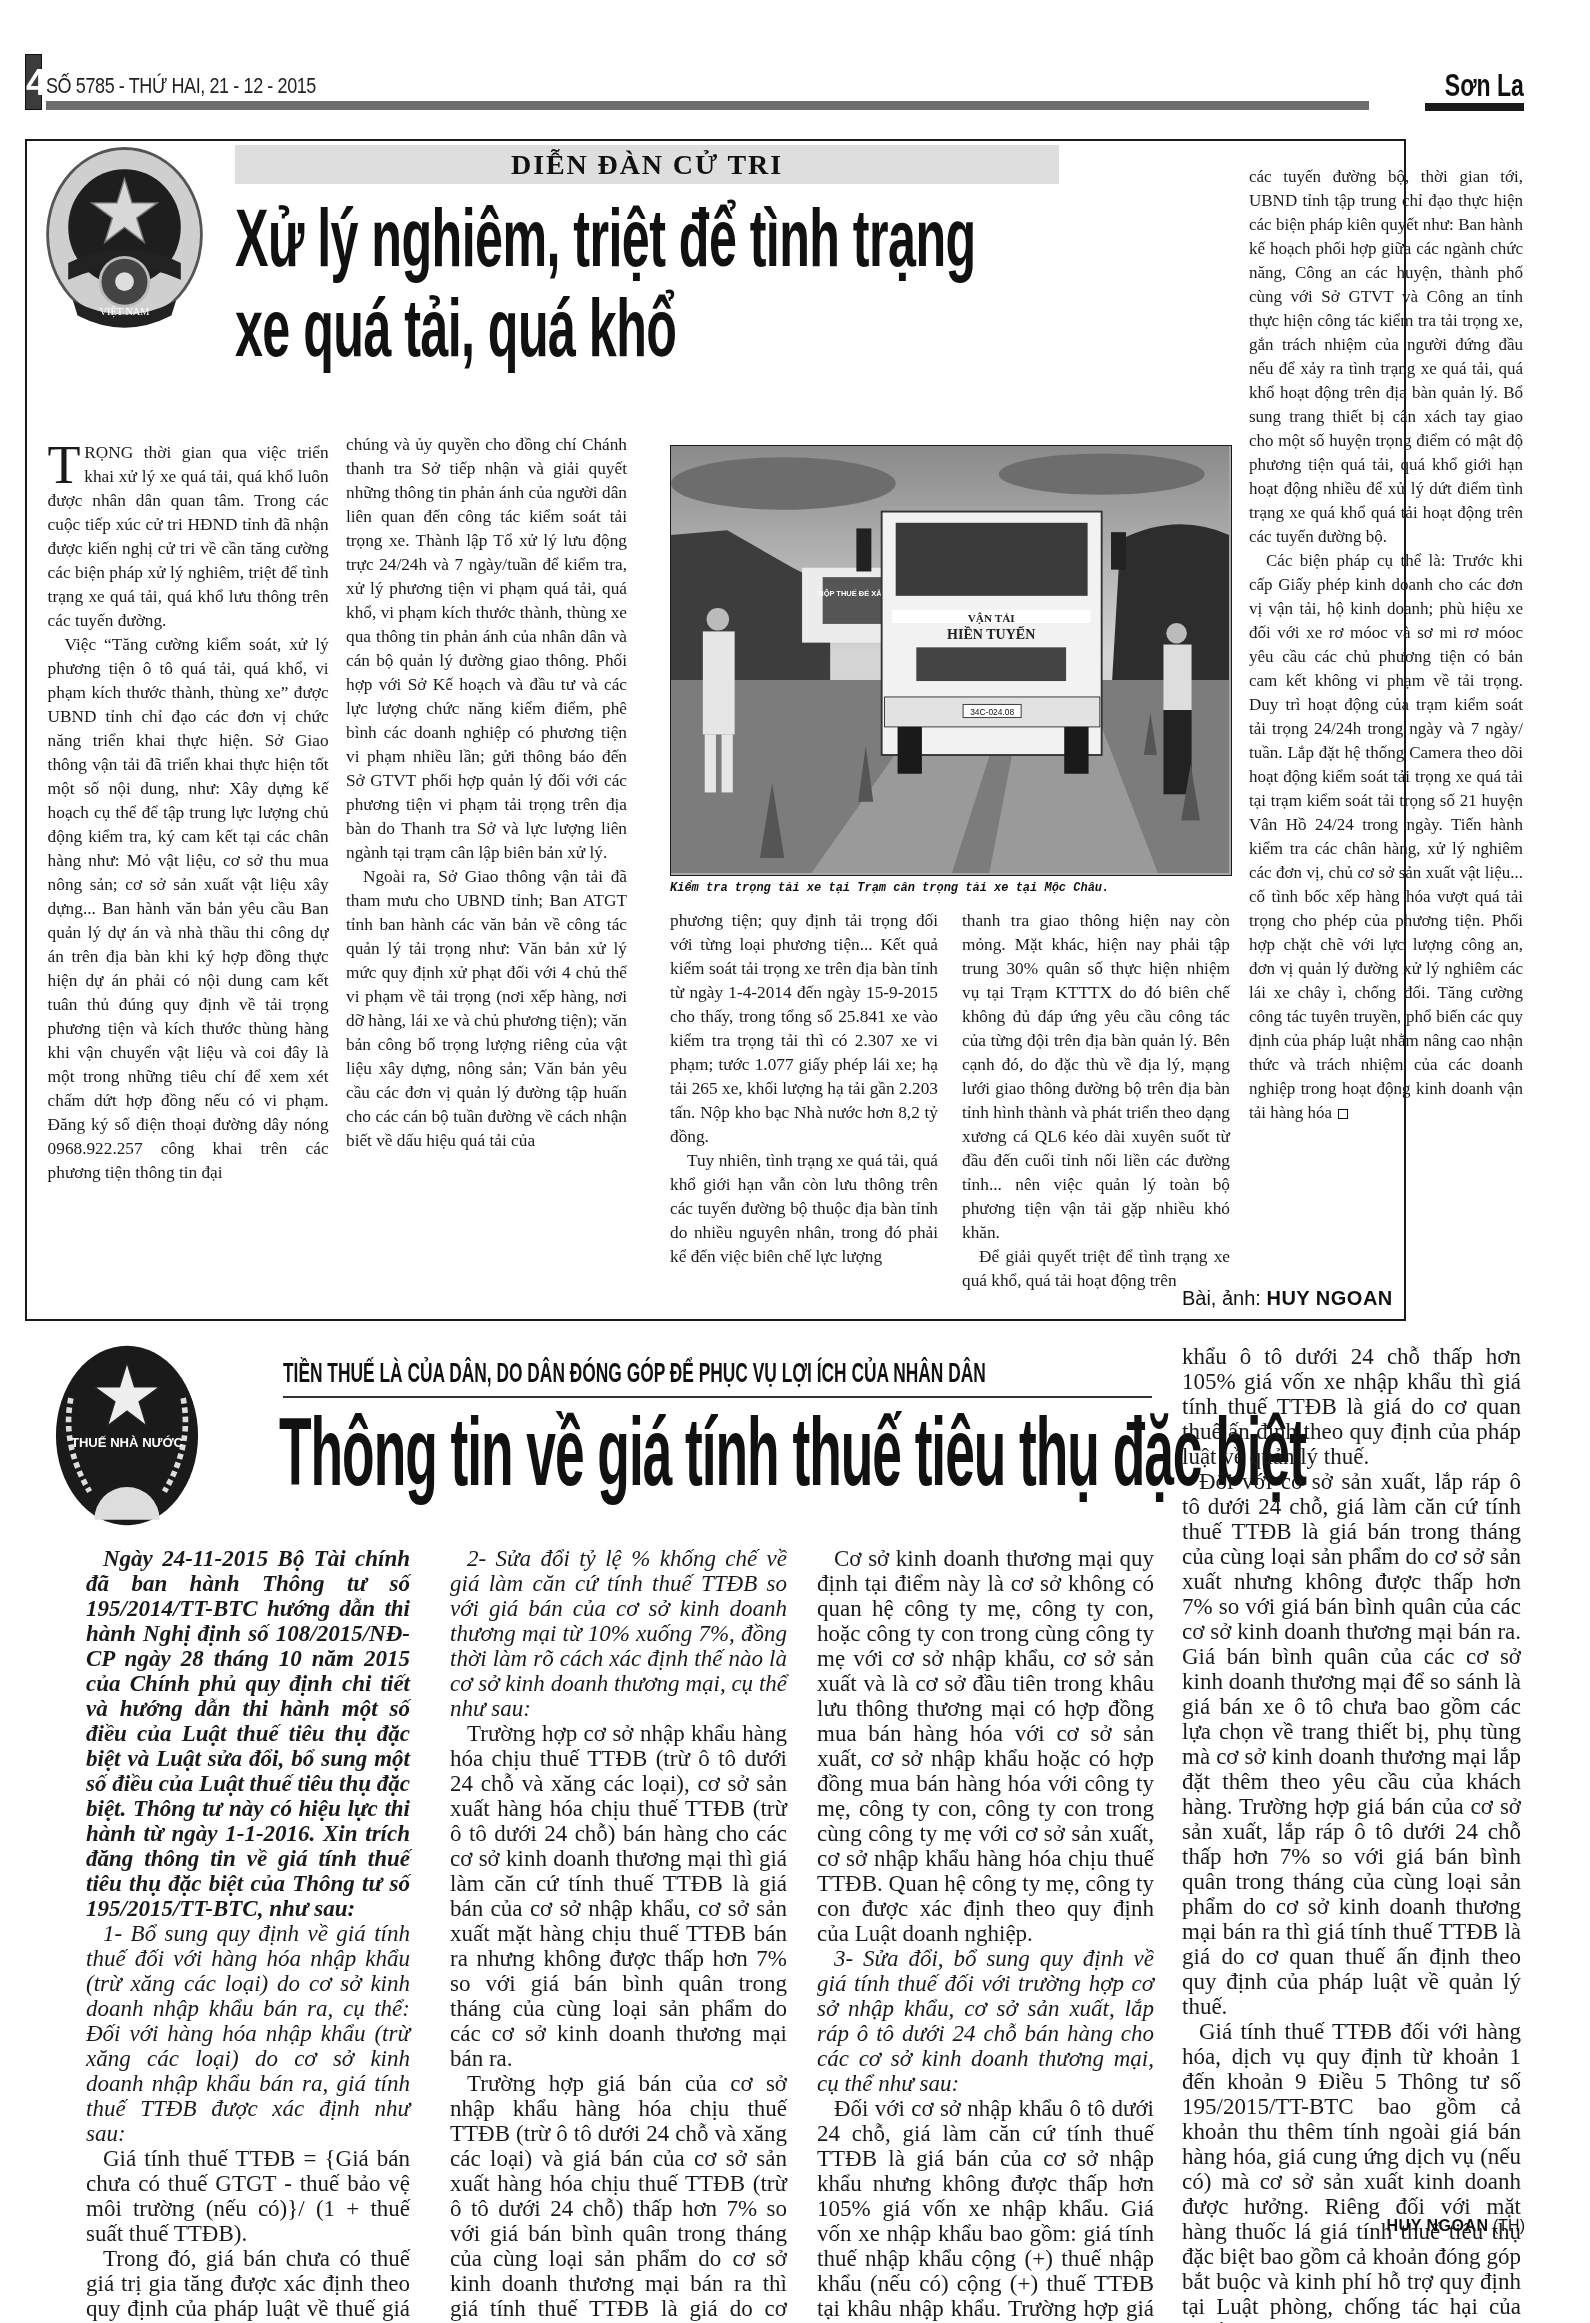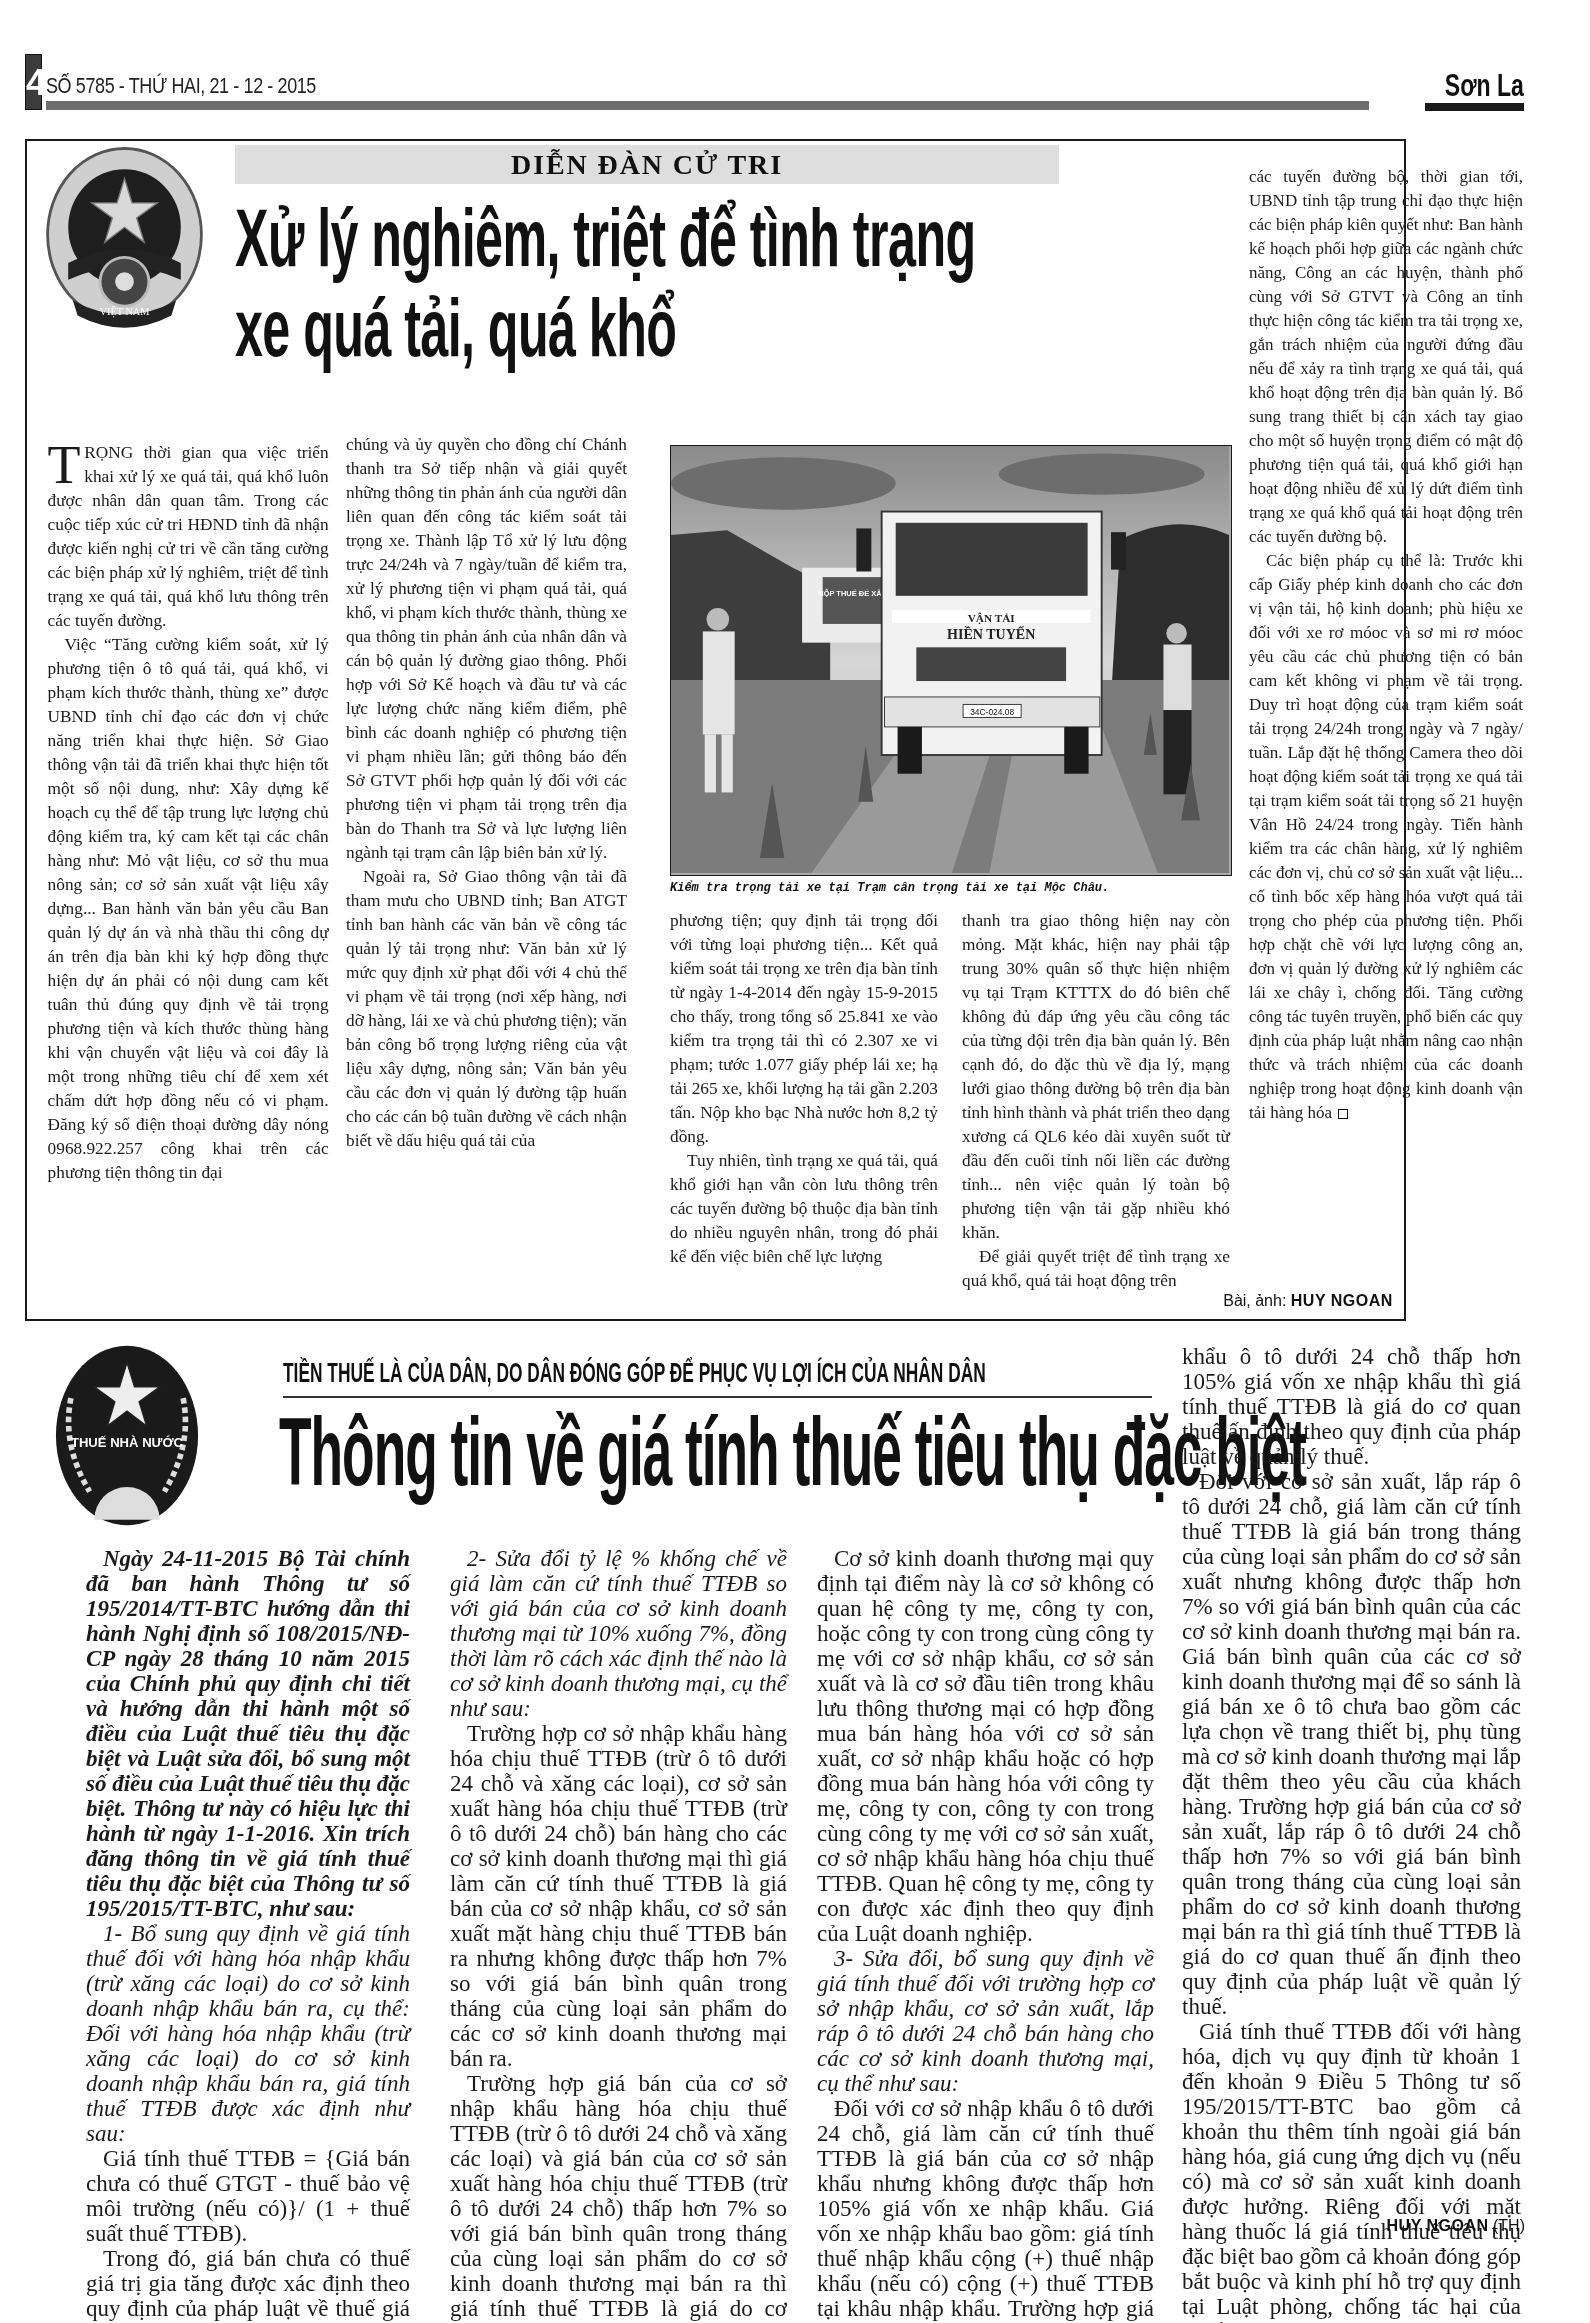--- a/index.html
+++ b/index.html
@@ -22,21 +22,21 @@
   .headline1 { position: absolute; left: 208px; top: 52px; width: 843px; font-family: "Liberation Sans", sans-serif; font-weight: bold;
     font-size: 81px; line-height: 90px; color: #111; transform: scaleX(0.62); transform-origin: left top; white-space: nowrap; letter-spacing: -0.9px; }
 
   .col { position: absolute; font-family: "Liberation Serif", serif; font-size: 17.3px; line-height: 24px; text-align: justify; color: #1a1a1a; }
   .col p { margin: 0; text-indent: 17px; }
   .col p.noindent { text-indent: 0; }
   .dropcap { float: left; font-size: 54px; line-height: 45px; margin: 1.9px 3.7px 0 0; font-family: "Liberation Serif", serif; }
 
   .photo { position: absolute; left: 643px; top: 304px; width: 562px; height: 431px; border: 1.9px solid #1a1a1a; box-sizing: border-box; overflow: hidden; background: #aaa; }
   .caption { position: absolute; left: 643px; top: 740px; width: 562px; font-family: Liberation Mono, monospace; font-style: italic; font-weight: bold; font-size: 12px; color: #111; }
-  .byline1 { position: absolute; right: 11.2px; bottom: 9.4px; font-family: "Liberation Sans", sans-serif; font-size: 16px; color: #111; }
+  .byline1 { position: absolute; right: 11.2px; bottom: 9.4px; font-family: "Liberation Sans", sans-serif; font-size: 20px; color: #111; }
   .byline1 b { font-weight: bold; letter-spacing: 0.5px; }
 
   
   .emblem2 { position: absolute; left: 52px; top: 1342px; width: 150px; height: 187px; }
   .kicker2 { position: absolute; left: 283px; top: 1357px; width: 871px; font-family: "Liberation Sans", sans-serif; font-weight: bold; font-size: 28px;
     color: #111; transform: scaleX(0.62); transform-origin: left; white-space: nowrap; text-decoration: none; }
   .kicker-rule { position: absolute; left: 283px; top: 1396px; width: 869px; height: 1.9px; background: #333; }
   .headline2 { position: absolute; left: 279px; top: 1396px; font-family: "Liberation Sans", sans-serif; font-weight: bold; font-size: 97px; line-height: 112px;
     color: #111; transform: scaleX(0.55); transform-origin: left top; white-space: nowrap; letter-spacing: -1.9px; }
   .col2 { font-size: 23px; line-height: 25px; }

